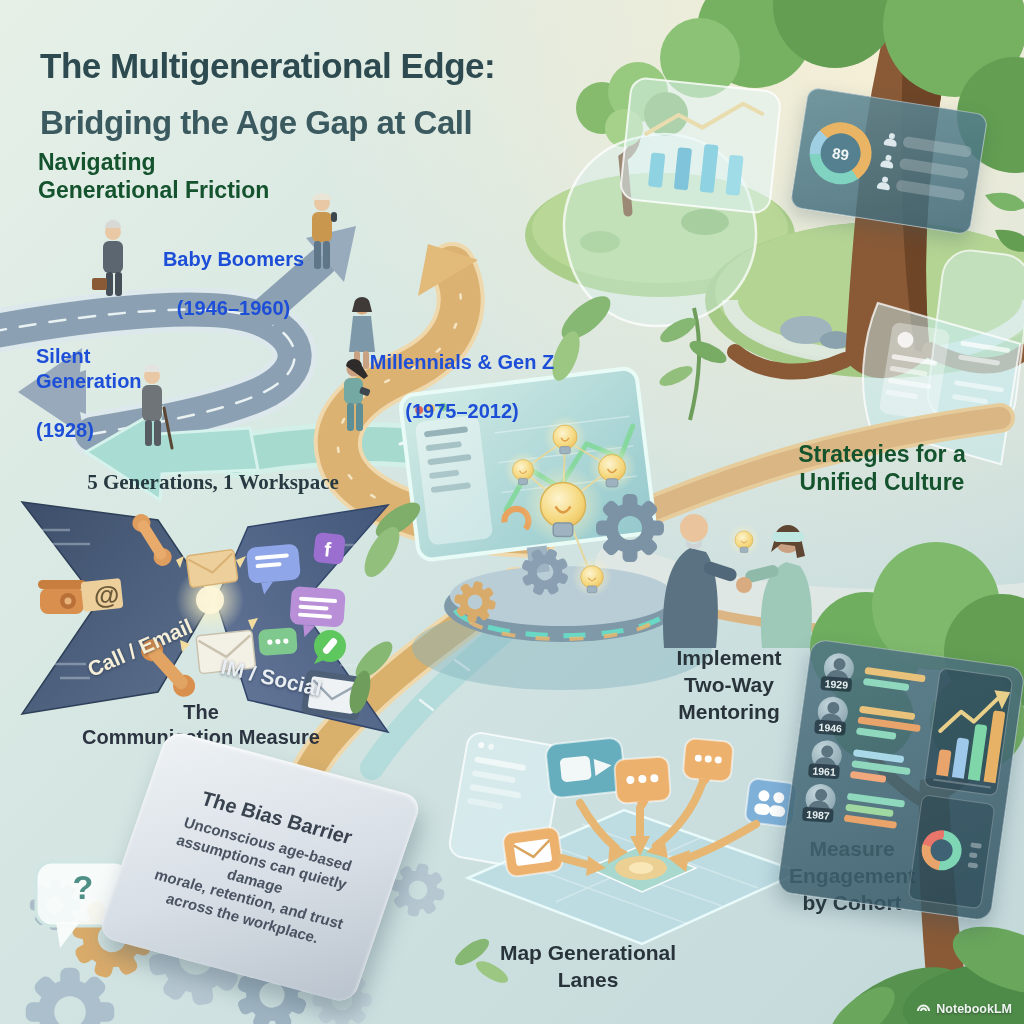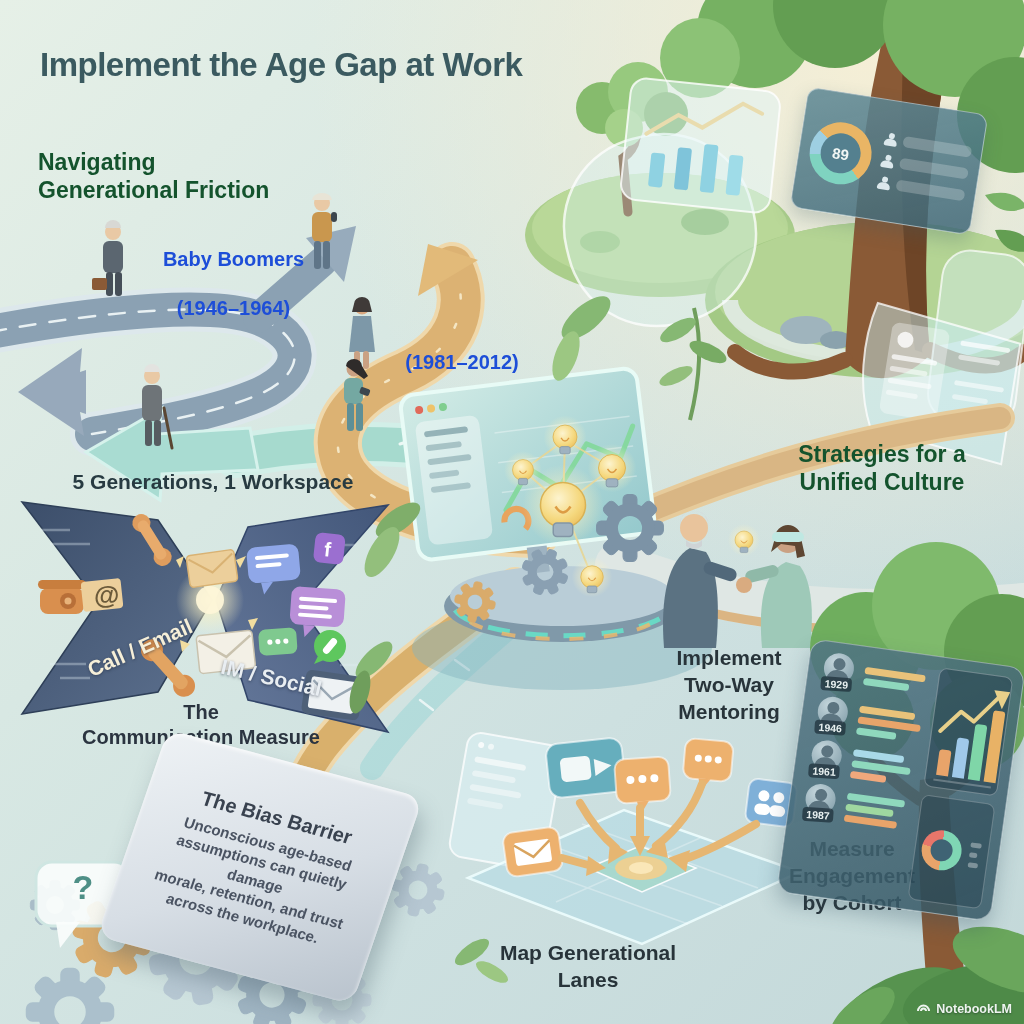--- a/index.html
+++ b/index.html
@@ -5,21 +5,21 @@
   html,body{margin:0;padding:0;background:#b9cfd2;}
   .canvas{position:relative;width:1024px;height:1024px;overflow:hidden;
           font-family:"Liberation Sans","DejaVu Sans",sans-serif;color:#2c4a4f;}
   .canvas svg.bg{position:absolute;left:0;top:0;}
   .lbl{position:absolute;white-space:pre-line;}
   .c{text-align:center;}
   .title1{font-size:35px;font-weight:800;color:#2c4a4f;letter-spacing:-.5px;line-height:1.15;}
   .title2{font-size:33px;font-weight:600;color:#3b5a60;letter-spacing:-.5px;line-height:1.15;}
   .h2{font-size:23px;font-weight:800;color:#14532d;line-height:1.22;}
   .gen{font-size:20px;font-weight:700;color:#1d4ed8;line-height:1.22;}
-  .cap{font-size:21px;font-weight:700;color:#273a41;}
+  .cap{font-size:21px;font-weight:700;color:#273a41;font-family:Liberation Serif, serif;}
   .lane{font-size:21px;font-weight:600;color:#f6efd8;text-shadow:0 1px 3px rgba(30,40,60,.55);}
   .lane2{color:#e9eef2;}
   .sign{position:absolute;left:128px;top:758px;width:264px;height:218px;
         transform:rotate(15deg) skewX(-4deg);transform-origin:50% 50%;
         background:linear-gradient(150deg,#eef2f5 0%,#d7dee5 55%,#b9c3cd 100%);
         border-radius:18px;box-shadow:8px 14px 22px rgba(70,90,100,.35),inset 0 2px 4px #ffffffcc;
         display:flex;flex-direction:column;align-items:center;justify-content:center;padding:10px 18px;box-sizing:border-box;}
   .sign .st{font-size:20px;font-weight:800;color:#39424f;margin-bottom:6px;}
   .sign .sb{font-size:15px;font-weight:600;color:#4a5362;line-height:1.3;text-align:center;white-space:pre-line;}
   .panel{position:absolute;border-radius:12px;box-sizing:border-box;}
@@ -526,35 +526,42 @@
 
   <g>
     <rect x="36" y="862" width="94" height="64" rx="16" fill="rgba(250,253,252,.92)" stroke="#cfe6e2" stroke-width="3"></rect>
     <polygon points="56,922 80,922 60,948" fill="rgba(250,253,252,.92)"></polygon>
   </g>
 </svg>
 
 <div class="lbl" style="left:36px;top:868px;width:94px;font-size:34px;font-weight:800;color:#4e8f86;text-align:center;">?</div>
 
 <div class="lbl" style="left:40px;top:28px;">
-  <div class="title2">Implement the Age Gap at Work</div>
+  <div class="title1">The Multigenerational Edge:</div>
+  <div class="title2">Bridging the Age Gap at Call</div>
 </div>
 
 <div class="lbl h2" style="left:38px;top:148px;">Navigating
 Generational Friction</div>
 
+<div class="lbl gen" style="left:36px;top:320px;">
+  <span style="display: block;">Silent
+Generation</span>
+  <span style="display: block;">(1928)</span>
+</div>
 
 <div class="lbl gen c" style="left:126px;top:223px;width:215px;">
   <span style="display: block;">Baby Boomers</span>
-  <span style="display: block;">(1946–1964)</span>
+  <span style="display: block;">(1946–1960)</span>
 </div>
 
 
 <div class="lbl gen c" style="left:328px;top:326px;width:268px;">
-  <span style="display: block;">(1981–2012)</span>
+  <span style="display: block;">Millennials &amp; Gen Z</span>
+  <span style="display: block;">(1975–2012)</span>
 </div>
 
 <div class="lbl cap c" style="left:68px;top:470px;width:290px;">5 Generations, 1 Workspace</div>
 
 <div class="lbl lane" style="left:84px;top:636px;transform:rotate(-24deg);">Call / Email</div>
 <div class="lbl lane lane2" style="left:220px;top:666px;transform:rotate(13deg);">IM / Social</div>
 
 <div class="lbl c" style="left:58px;top:700px;width:286px;font-size:20px;font-weight:800;color:#2b3440;line-height:1.25;">The
 Communication Measure</div>
 

